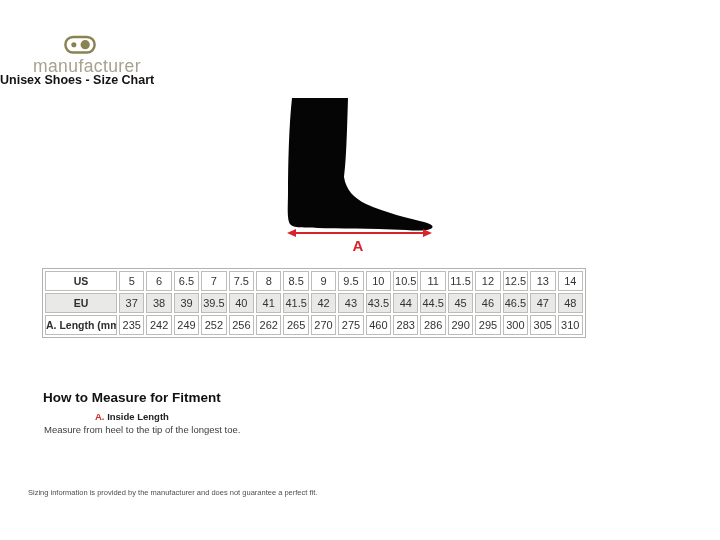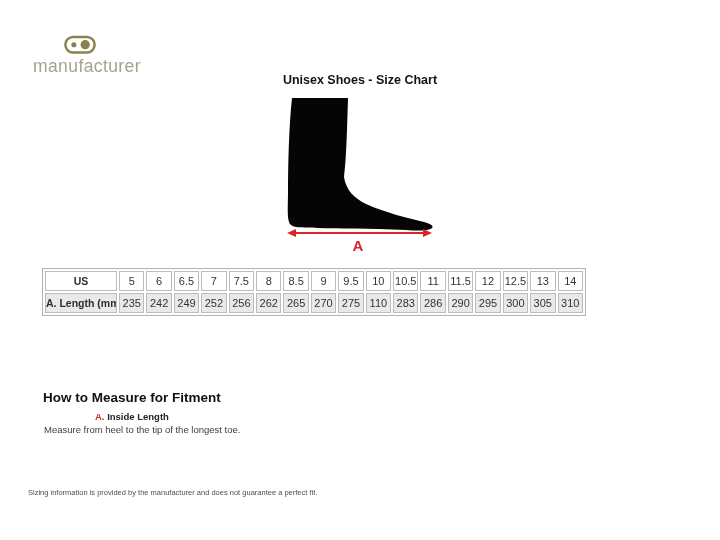--- a/index.html
+++ b/index.html
@@ -16,21 +16,20 @@
   .brand-icon { position:absolute; left:30px; top:1px; width:34px; height:23px; }
   .brand-name {
     position:absolute; left:0; top:24px;
     font-size:17.5px; font-weight:400; letter-spacing:0.4px;
     color:#a7a28e; white-space:nowrap;
   }
 
   
   .page-title {
     position:absolute; left:0; right:0; top:73px;
-    text-align:center;
     font-size:12.5px; font-weight:700; color:#141414;
   }
 
   
   .foot-figure { position:absolute; left:278px; top:95px; width:160px; height:162px; }
   .figure-label-a {
     font-size:15px; font-weight:700; fill:#d8232a;
     font-family:"Liberation Sans", sans-serif;
   }
 
@@ -119,31 +118,51 @@
         <td>10</td>
         <td>10.5</td>
         <td>11</td>
         <td>11.5</td>
         <td>12</td>
         <td>12.5</td>
         <td>13</td>
         <td>14</td>
       </tr>
       <tr>
+        <td class="label">EU</td>
+        <td>37</td>
+        <td>38</td>
+        <td>39</td>
+        <td>39.5</td>
+        <td>40</td>
+        <td>41</td>
+        <td>41.5</td>
+        <td>42</td>
+        <td>43</td>
+        <td>43.5</td>
+        <td>44</td>
+        <td>44.5</td>
+        <td>45</td>
+        <td>46</td>
+        <td>46.5</td>
+        <td>47</td>
+        <td>48</td>
+      </tr>
+      <tr>
         <td class="label">A. Length (mm)</td>
         <td>235</td>
         <td>242</td>
         <td>249</td>
         <td>252</td>
         <td>256</td>
         <td>262</td>
         <td>265</td>
         <td>270</td>
         <td>275</td>
-        <td>110</td>
+        <td>460</td>
         <td>283</td>
         <td>286</td>
         <td>290</td>
         <td>295</td>
         <td>300</td>
         <td>305</td>
         <td>310</td>
       </tr>
     </tbody>
 </table>

